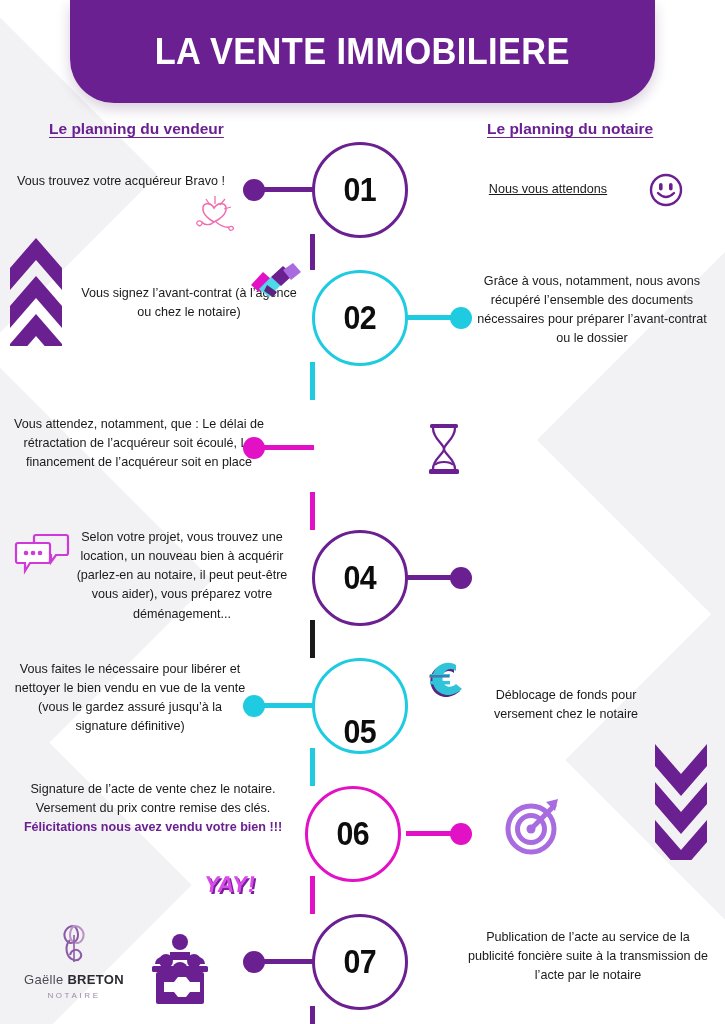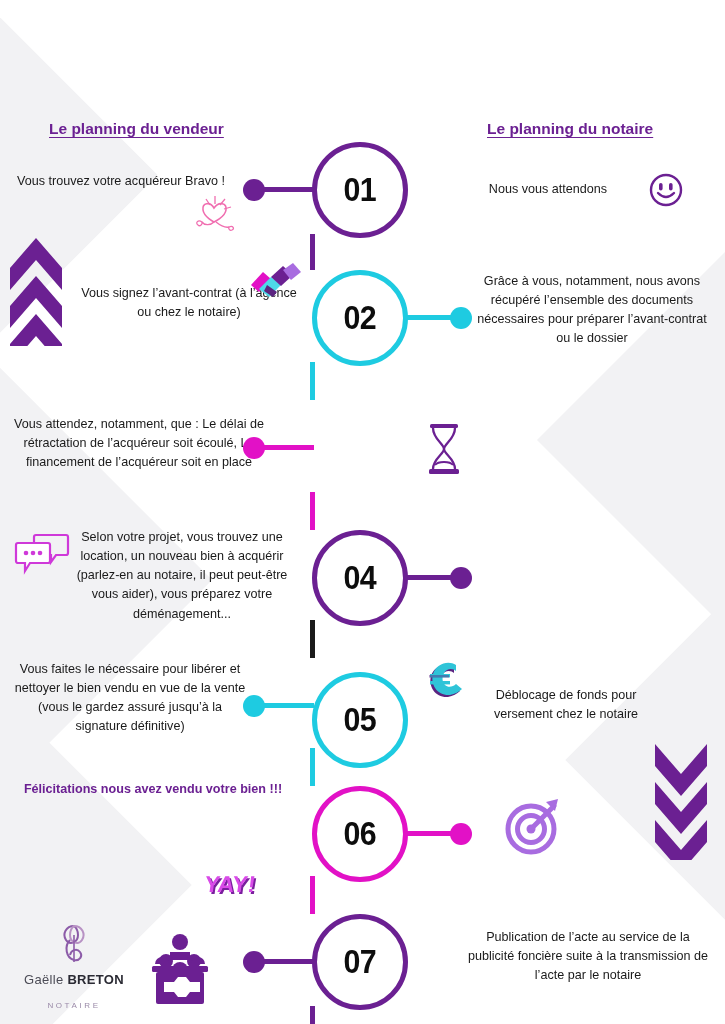--- a/index.html
+++ b/index.html
@@ -78,21 +78,21 @@
   #chevrons-right { right: 16px; top: 742px; }
 
   
   #timeline { position: absolute; left: 0; top: 0; width: 725px; height: 1024px; }
 
   .node {
     position: absolute;
     width: 96px;
     height: 96px;
     border-radius: 50%;
-    border: 5px solid #4d7c0f;
+    border: 3px solid #4d7c0f;
     background: #ffffff;
     display: flex;
     align-items: center;
     justify-content: center;
     box-sizing: border-box;
     z-index: 6;
   }
   .node span {
     font-size: 33px;
     font-weight: bold;
@@ -175,35 +175,38 @@
     color: #4b4b55;
     letter-spacing: 0.3px;
     margin-top: 2px;
     white-space: nowrap;
   }
   #logo-name b { color: #2a2a33; font-weight: bold; }
   #logo-sub {
     font-size: 8px;
     color: #9a8aa8;
     letter-spacing: 2.6px;
-    margin-top: 14px;
+    margin-top: 4px;
   }
   #desk-icon-holder { position: absolute; left: 142px; top: 930px; }
 </style>
 </head>
 <body>
 
 <div id="page">
 
   <div class="bg-diag d1"></div>
   <div class="bg-diag d2"></div>
   <div class="bg-diag d3"></div>
   <div class="bg-diag d4"></div>
   <div class="bg-diag d5"></div>
 
+  <div id="header-banner">
+    <div id="header-title">LA VENTE IMMOBILIERE</div>
+  </div>
 
   <div class="col-heading" id="heading-vendeur">Le planning du vendeur</div>
   <div class="col-heading" id="heading-notaire">Le planning  du notaire</div>
 
   <div class="chevrons" id="chevrons-left">
     <svg width="56" height="118" viewBox="0 0 56 118">
       <path d="M2 40 L28 10 L54 40 L54 62 L28 32 L2 62 Z" fill="#6b2092"></path>
       <path d="M2 78 L28 48 L54 78 L54 100 L28 70 L2 100 Z" fill="#6b2092"></path>
       <path d="M2 116 L28 86 L54 116 L54 138 L28 108 L2 138 Z" fill="#6b2092"></path>
     </svg>
@@ -227,21 +230,21 @@
     <div class="vseg c-magenta" style="left:310px; top:876px; height:38px;"></div>
     <div class="vseg c-purple" style="left:310px; top:1006px; height:18px;"></div>
 
     <div class="node c-purple" style="left:312px; top:142px;">
       <span>01</span>
     </div>
     <div class="stub c-purple" style="left:262px; top:187px; width:52px;"></div>
     <div class="dot c-purple" style="left:243px; top:179px;"></div>
     <div class="step-text left" style="left:8px; top:172px; width:226px;">Vous trouvez votre acquéreur
 Bravo !</div>
-    <div class="step-text right" style="left:463px; top:180px; width:170px;">Nous vous attendons</div>
+    <div class="step-text right" style="left:463px; top:180px; width:170px;text-decoration:underline;">Nous vous attendons</div>
 
     <div class="icon-holder" style="left:192px; top:192px;">
       <svg width="46" height="40" viewBox="0 0 46 40">
         <path d="M22 16 C18 9, 10 11, 11 18 C12 25, 22 30, 22 30 C22 30, 33 25, 34 18 C35 11, 27 9, 22 16 Z" fill="none" stroke="#f06eb0" stroke-width="1.6"></path>
         <path d="M22 30 C18 34, 12 33, 10 30" fill="none" stroke="#f06eb0" stroke-width="1.4"></path>
         <path d="M10 30 C6 27, 3 31, 6 33 C8 35, 11 32, 10 30 Z" fill="none" stroke="#f06eb0" stroke-width="1.3"></path>
         <path d="M24 30 C29 34, 33 36, 37 35" fill="none" stroke="#f06eb0" stroke-width="1.4"></path>
         <path d="M37 35 C41 33, 43 37, 40 38 C38 39, 36 37, 37 35 Z" fill="none" stroke="#f06eb0" stroke-width="1.3"></path>
         <path d="M23 12 L23 4 M28 13 L33 7 M18 13 L14 7 M32 17 L39 15" stroke="#f06eb0" stroke-width="1.3" fill="none"></path>
       </svg>
@@ -302,46 +305,48 @@
     <div class="icon-holder" style="left:14px; top:531px;">
       <svg width="56" height="44" viewBox="0 0 56 44">
         <path d="M22 4 H52 a2 2 0 0 1 2 2 V22 a2 2 0 0 1 -2 2 H42 l-5 7 v-7 H22 a2 2 0 0 1 -2 -2 V6 a2 2 0 0 1 2 -2 Z" fill="none" stroke="#cf39d9" stroke-width="2.2"></path>
         <path d="M4 12 H34 a2 2 0 0 1 2 2 V30 a2 2 0 0 1 -2 2 H16 l-5 8 v-8 H4 a2 2 0 0 1 -2 -2 V14 a2 2 0 0 1 2 -2 Z" fill="#ffffff" stroke="#cf39d9" stroke-width="2.2"></path>
         <circle cx="12" cy="22" r="2.3" fill="#cf39d9"></circle>
         <circle cx="19" cy="22" r="2.3" fill="#cf39d9"></circle>
         <circle cx="26" cy="22" r="2.3" fill="#cf39d9"></circle>
       </svg>
     </div>
 
-    <div class="node c-cyan" style="left:312px; top:672px;">
+    <div class="node c-cyan" style="left:312px; top:658px;align-items:flex-end;">
       <span>05</span>
     </div>
     <div class="stub c-cyan" style="left:262px; top:703px; width:52px;"></div>
     <div class="dot c-cyan" style="left:243px; top:695px;"></div>
     <div class="step-text left" style="left:12px; top:660px; width:236px;">Vous faites le nécessaire pour libérer et nettoyer le bien vendu en vue de la vente (vous le gardez assuré jusqu’à la signature définitive)</div>
     <div class="step-text right" style="left:472px; top:686px; width:188px;">Déblocage de fonds pour versement chez le notaire</div>
 
     <div class="icon-holder" style="left:424px; top:660px;">
       <svg width="42" height="44" viewBox="0 0 42 44">
         <path d="M30 7 C22 2, 10 6, 7 16 C4 27, 12 38, 24 37 C29 36, 33 34, 36 31
                  L30 26 C27 29, 22 30, 19 27 C15 23, 16 15, 21 12 C24 10, 28 11, 30 13 Z" fill="#5b2480"></path>
         <path d="M32 5 C24 0, 12 4, 9 14 C6 25, 14 36, 26 35 C31 34, 35 32, 38 29
                  L32 24 C29 27, 24 28, 21 25 C17 21, 18 13, 23 10 C26 8, 30 9, 32 11 Z" fill="#2fc4d8"></path>
         <rect x="6" y="14" width="20" height="3.4" fill="#2fc4d8"></rect>
         <rect x="6" y="21" width="20" height="3.4" fill="#2fc4d8"></rect>
         <rect x="5" y="15" width="20" height="2.6" fill="#5b2480" opacity="0.45"></rect>
       </svg>
     </div>
 
-    <div class="node c-magenta" style="left:312px; top:786px;">
+    <div class="node c-magenta" style="left:305px; top:786px;">
       <span>06</span>
     </div>
     <div class="stub c-magenta" style="left:406px; top:831px; width:52px;"></div>
     <div class="dot c-magenta" style="left:450px; top:823px;"></div>
     <div class="step-text left" style="left:22px; top:780px; width:262px;">
+      <span>Signature de l’acte de vente chez le notaire.
+Versement du prix contre remise des clés.</span>
       <span class="highlight-bold">Félicitations nous avez vendu votre bien !!!</span>
     </div>
 
     <div class="icon-holder" style="left:204px; top:868px;">
       <svg width="66" height="36" viewBox="0 0 66 36">
         <text x="5" y="26" font-family="Liberation Sans, sans-serif" font-size="23" font-weight="bold" fill="#7a1f9e" transform="skewX(-8)">YAY!</text>
         <text x="3" y="24" font-family="Liberation Sans, sans-serif" font-size="23" font-weight="bold" fill="#d94ae8" transform="skewX(-8)">YAY!</text>
       </svg>
     </div>
     <div class="icon-holder" style="left:502px; top:794px;">

